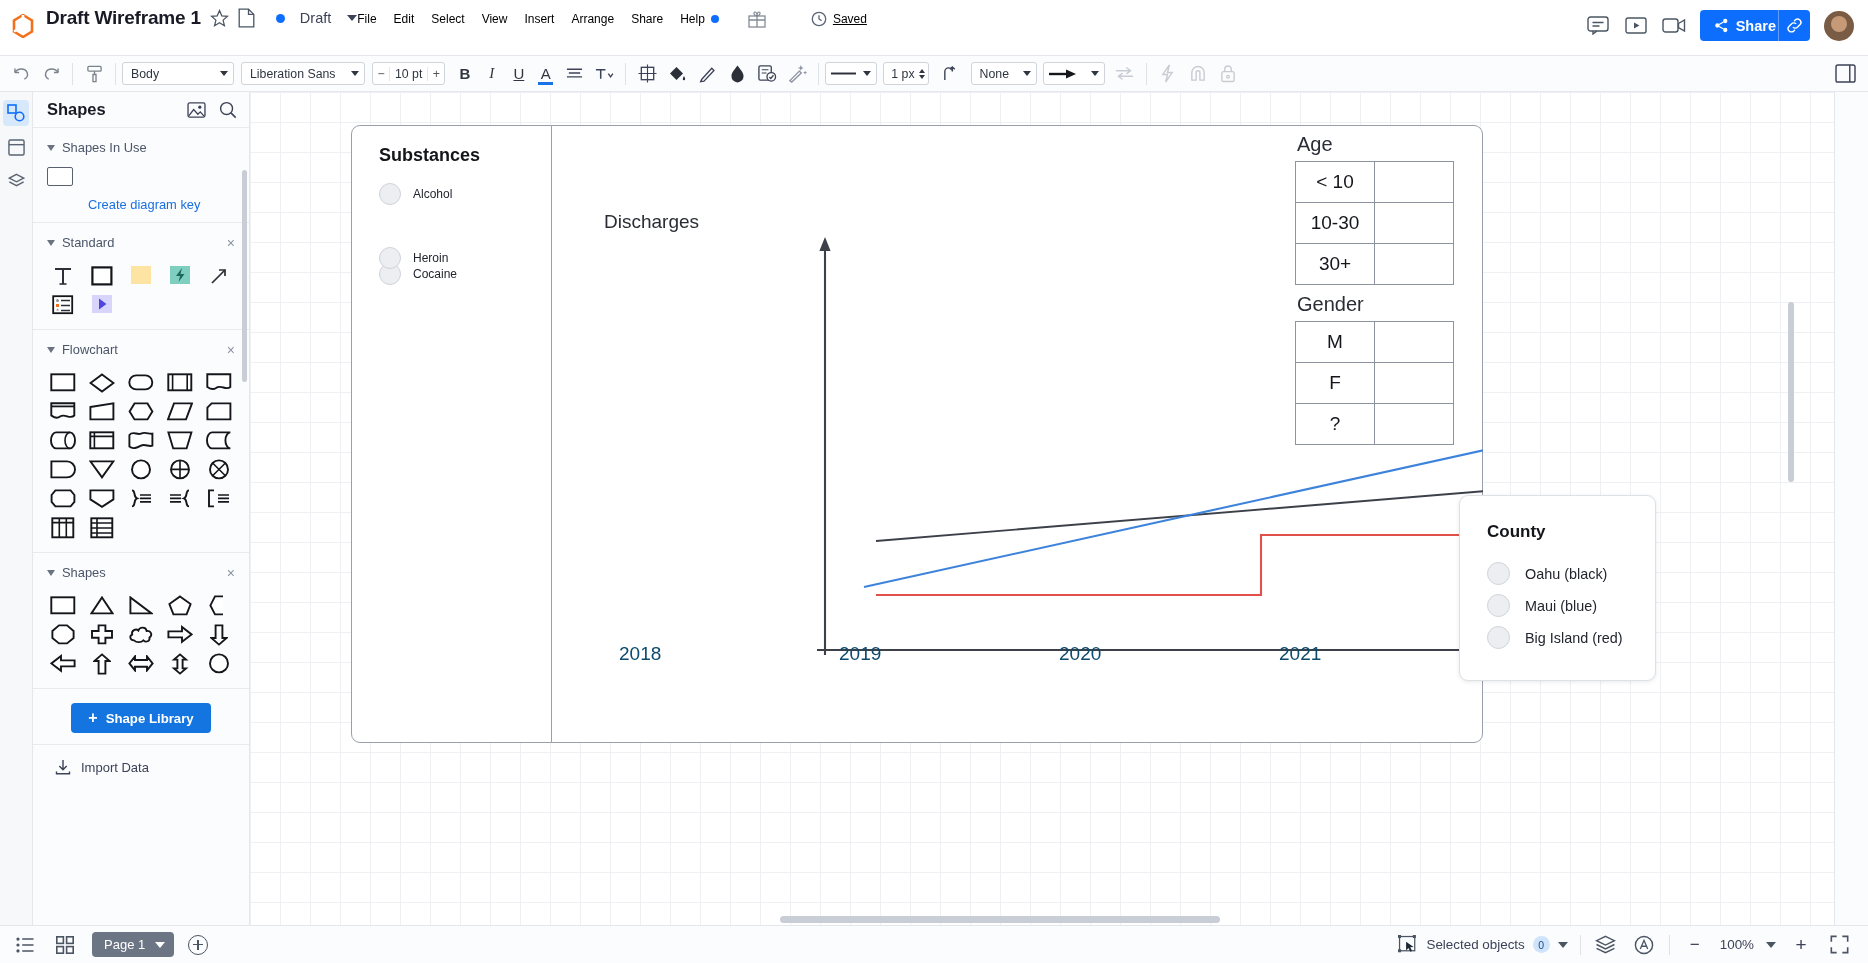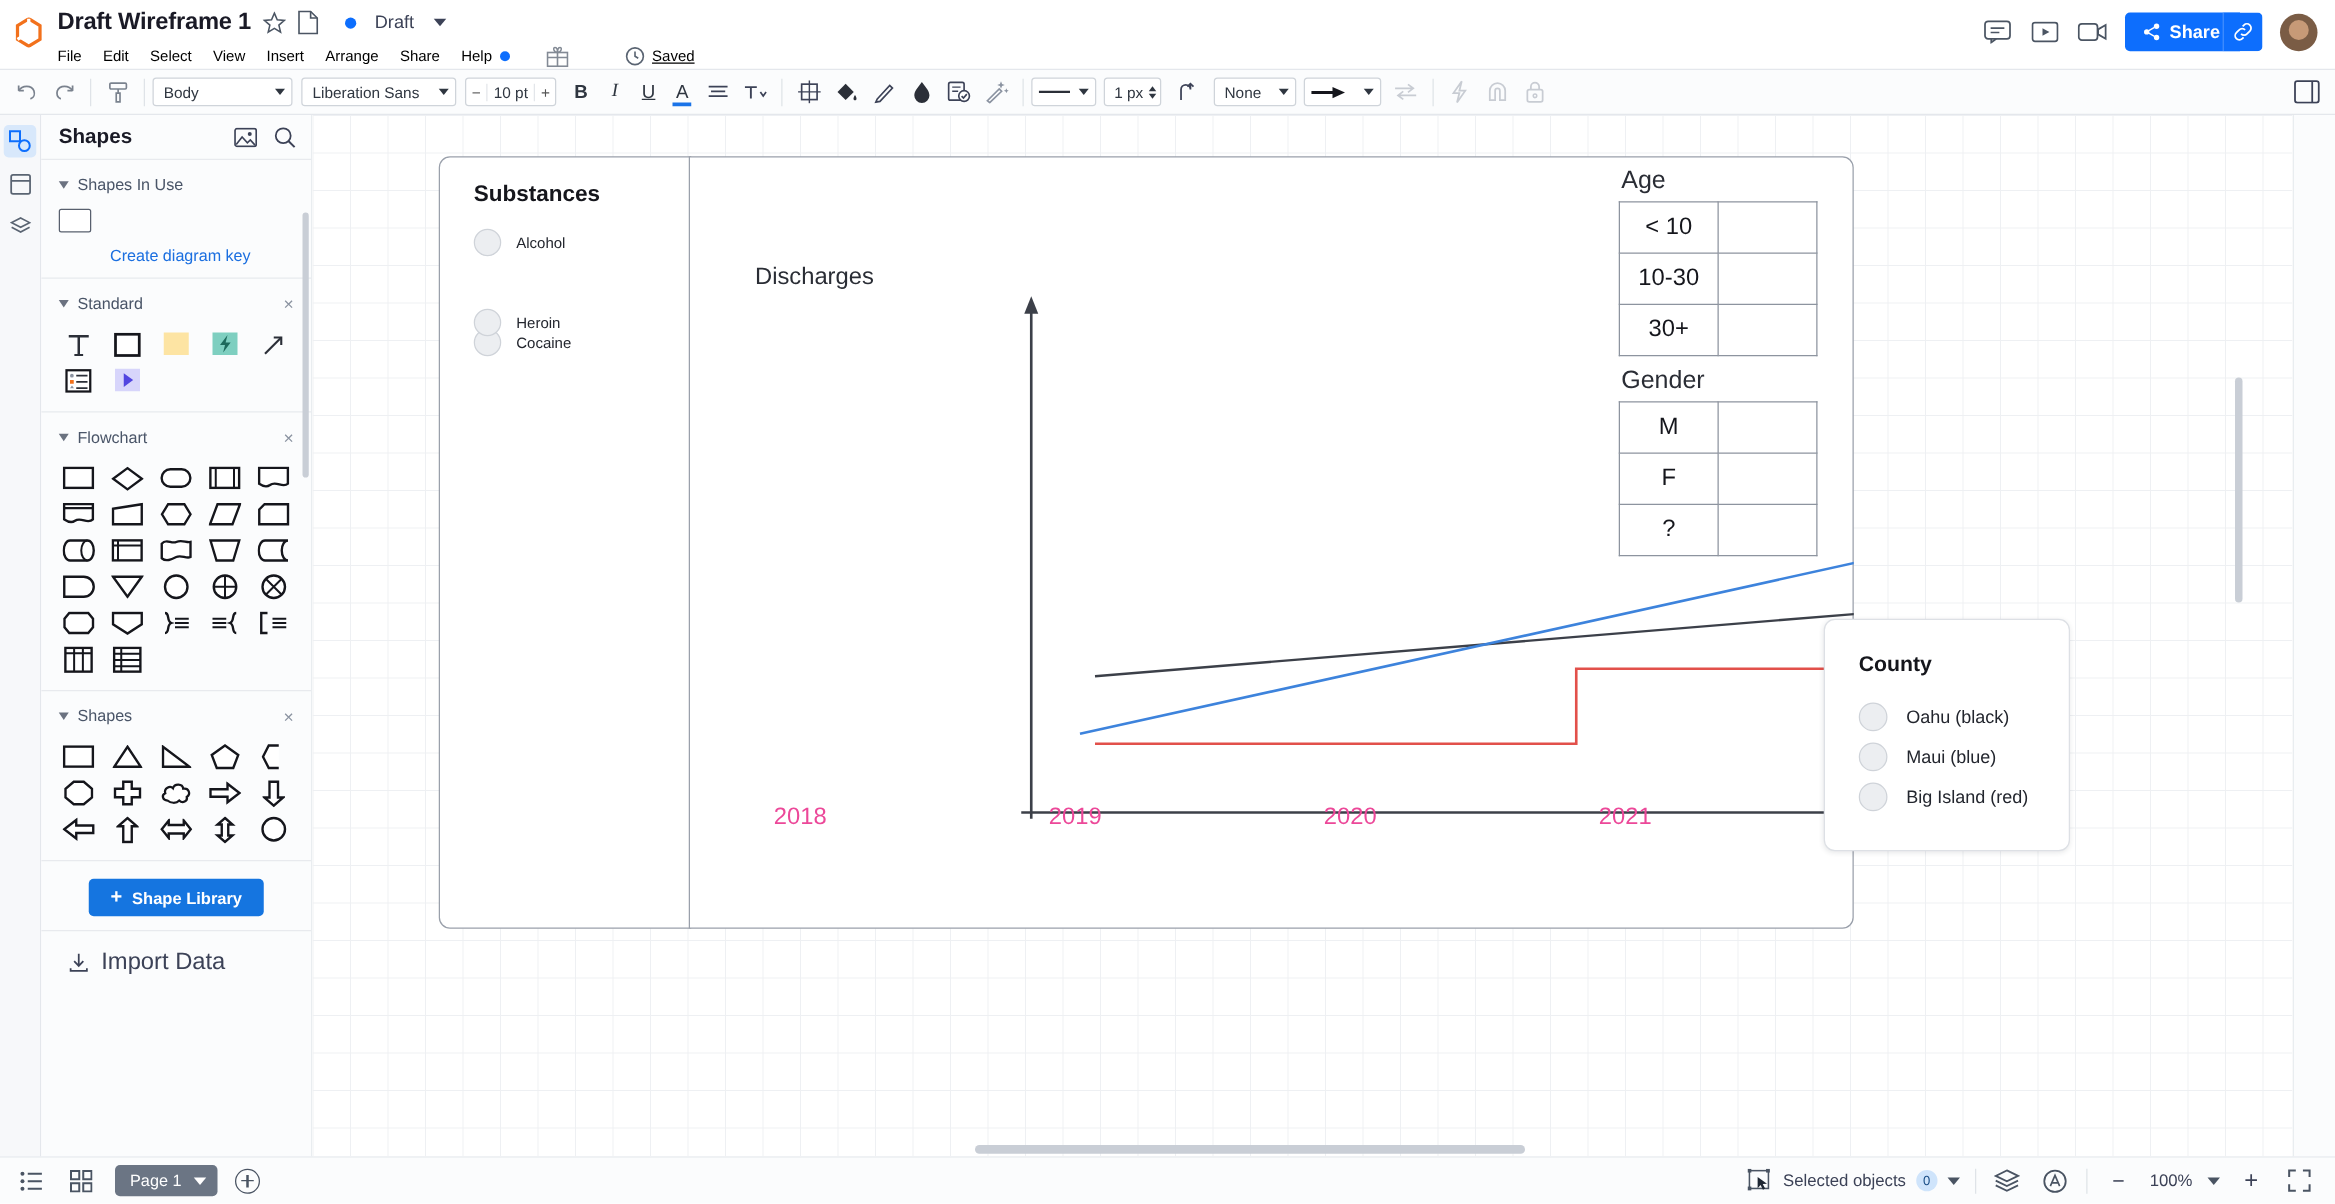--- a/index.html
+++ b/index.html
@@ -16,21 +16,21 @@
   
   .topbar {
     height: 56px; min-height: 56px;
     display: flex; align-items: flex-start;
     background: #ffffff;
     position: relative;
     border-bottom: 1px solid #e4e7ec;
   }
   .logo-box { width: 46px; display:flex; align-items:center; justify-content:center; padding-top:14px; }
   .logo-mark { width: 22px; height: 24px; position: relative; }
-  .title-col { display: flex; flex-direction: column; padding-top: 5px; }
+  .title-col { display: flex; flex-direction: row; padding-top: 5px; }
   .title-row { display: flex; align-items: center; gap: 9px; height: 26px; }
   .doc-title { font-size: 19px; font-weight: bold; color: #1a1a26; letter-spacing: -0.2px; }
   .icon-btn { display: inline-flex; align-items: center; justify-content: center; cursor: pointer; }
   .star-icon { width: 19px; height: 19px; }
   .page-icon { width: 17px; height: 20px; }
   .status-dot { width: 9px; height: 9px; border-radius: 50%; background: #0d6efd; display:inline-block; margin-left: 12px;}
   .status-txt { font-size: 14.5px; color: #3c4257; margin-left: 6px; }
   .caret { width:0;height:0;border-left:5px solid transparent;border-right:5px solid transparent;border-top:6px solid #3c4257; margin-left:7px; }
   .menu-row { display: flex; align-items: center; gap: 17px; height: 24px; margin-top: 2px; }
   .menu-item { font-size: 12px; color: #000000; cursor: pointer; }
@@ -92,41 +92,41 @@
   .tri{width:0;height:0;border-left:4.5px solid transparent;border-right:4.5px solid transparent;border-top:6px solid #6b7280;}
   .sec-title{font-size:12.9px;color:#4a5568;}
   .sec-x{margin-left:auto;font-size:14px;color:#8b93a1;cursor:pointer;line-height:1;}
   .grid{display:grid;grid-template-columns:repeat(5,1fr);gap:0px 0px;padding:11px 10px 0 10px;}
   .cell{height:29px;display:flex;align-items:center;justify-content:center;cursor:pointer;}
   .use-row{padding:12px 0 0 14px;}
   .use-shape{width:26px;height:19px;border:1.6px solid #58606e;border-radius:2px;background:#fff;}
   .create-key{color:#1b6fe0;font-size:12.9px;padding:11px 0 0 55px;cursor:pointer;}
   .lib-wrap{padding:14px 0 11px 0;display:flex;justify-content:center;border-bottom:1px solid #e8eaee;}
   .lib-btn{background:#1575e0;color:#fff;font-size:13.2px;font-weight:bold;height:30px;border-radius:4px;padding:0 17px;display:flex;align-items:center;gap:8px;cursor:pointer;}
-  .import-row{display:flex;align-items:center;gap:10px;padding:14px 0 0 22px;font-size:19px;color:#3c4257;cursor:pointer;}
+  .import-row{display:flex;align-items:center;gap:10px;padding:14px 0 0 22px;font-size:13px;color:#3c4257;cursor:pointer;}
   .panel-sb{position:absolute;right:2px;top:42px;width:5px;height:212px;border-radius:3px;background:#c9ced6;}
 
   
   .canvas{flex:1;position:relative;background:#ffffff;overflow:hidden;}
   .grid-bg{position:absolute;inset:0;
     background-image:linear-gradient(to right,#eef0f3 1px,transparent 1px),linear-gradient(to bottom,#eef0f3 1px,transparent 1px);
     background-size:30px 30px;}
   .right-rail{width:34px;background:#fbfcfd;border-left:1px solid #e4e7ec;padding-top:8px;display:flex;flex-direction:column;align-items:center;}
 
   
   .diagram{position:absolute; left:101px; top:33px; width:1132px; height:454px;text-decoration:underline;}
   .frame-left{position:absolute;left:0;top:0;width:202px;height:618px;border:1.4px solid #9aa0ab;border-radius:9px 0 0 9px;background:#fff;}
   .frame-right{position:absolute;left:200px;top:0;width:932px;height:618px;border:1.4px solid #9aa0ab;border-radius:0 9px 9px 0;background:#fff;}
   .legend-title{position:absolute;font-size:18px;font-weight:bold;color:#15161c;}
   .lg-item{position:absolute;display:flex;align-items:center;gap:12px;}
   .lg-circ{width:22px;height:22px;border-radius:50%;background:#eceef1;border:1px solid #cfd3d9;}
   .lg-lbl{font-size:12px;color:#23262e;}
 
   .axis-label{position:absolute;font-size:19px;color:#2a2d35;margin-left:28px;}
-  .tick{position:absolute;font-size:19px;color:#ec4899;}
+  .tick{position:absolute;font-size:19px;color:#0c4a6e;}
 
   
   .tbl{position:absolute;border-collapse:collapse;}
   .tbl td{border:1px solid #8d949f;width:79px;height:41px;text-align:center;font-size:19px;color:#15161c;}
   .tbl-title{position:absolute;font-size:20px;color:#2a2d35;}
 
   .county-card{position:absolute;left:1108px;top:370px;width:197px;height:186px;background:#fff;border:1px solid #dde0e5;border-radius:9px;box-shadow:0 1px 4px rgba(30,35,45,.10);}
   .county-title{position:absolute;left:27px;top:26px;font-size:17px;font-weight:bold;color:#15161c;}
   .cy-item{position:absolute;left:27px;display:flex;align-items:center;gap:15px;}
   .cy-circ{width:23px;height:23px;border-radius:50%;background:#eceef1;border:1px solid #cfd3d9;}

